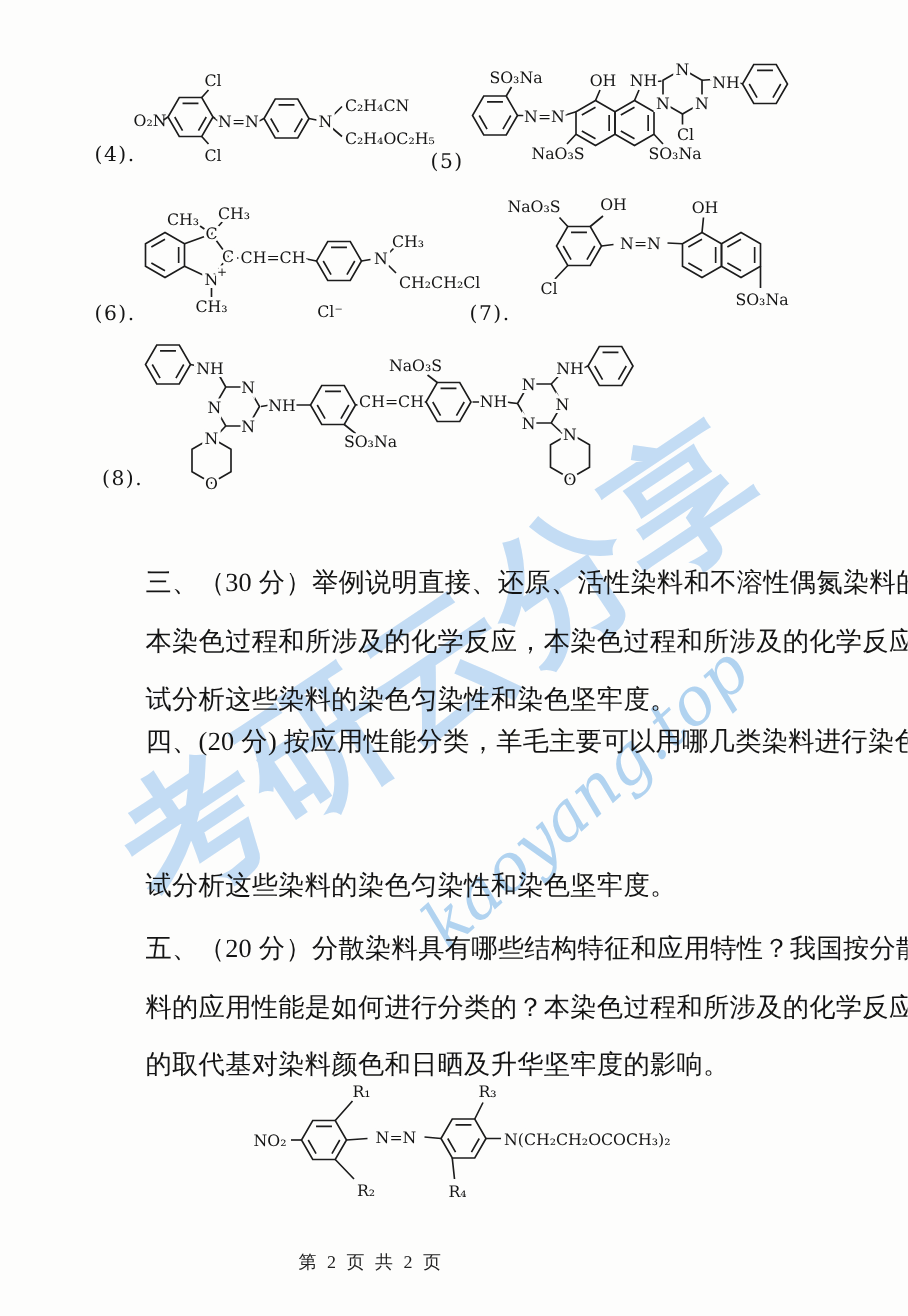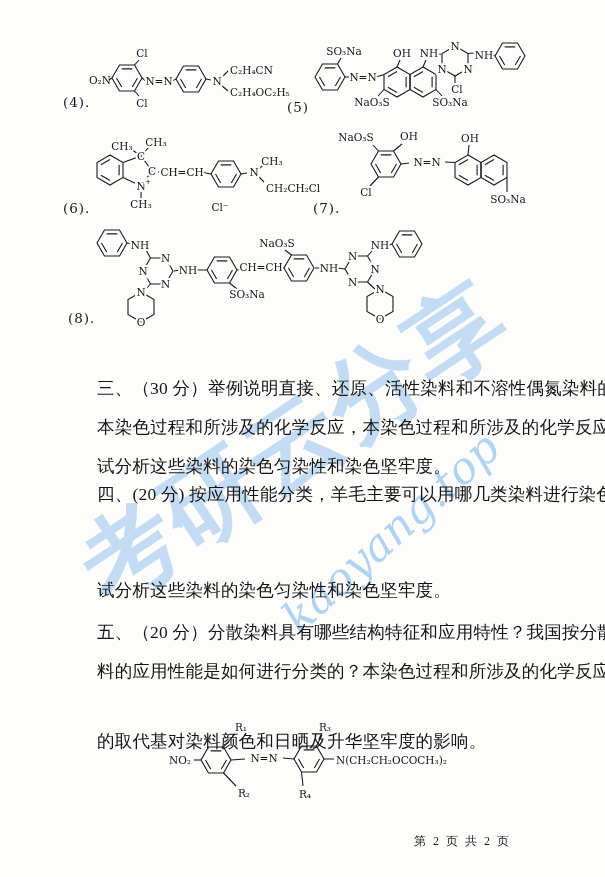--- a/index.html
+++ b/index.html
@@ -20,22 +20,22 @@
     left:256px;top:507px;width:260px;height:60px;line-height:60px;
     text-align:center;font-size:44px;color:#a9cfef;opacity:.9;
     transform:rotate(-42deg);
     font-style:italic;font-family:"DejaVu Serif","Liberation Serif",serif;
   }
   .q-line{
     position:absolute;left:57px;z-index:2;
     font-size:17.5px;color:#141414;white-space:nowrap;letter-spacing:.2px;margin-left:40px;
   }
   .footer{
-    position:absolute;left:16px;top:833px;width:495px;z-index:2;
-    text-align:right;font-size:12px;color:#222;letter-spacing:2px;
+    position:absolute;left:0;top:833px;width:495px;z-index:2;
+    text-align:center;font-size:12px;color:#222;letter-spacing:2px;
   }
   svg.structs{position:absolute;left:0;top:0;z-index:1;}
   svg.structs .bond{fill:none;stroke:#1c1c1c;stroke-width:1.1;}
   svg.structs text{
     font-family:"DejaVu Serif","DejaVu Sans",serif;font-size:10.5px;
     fill:#151515;stroke:#fdfdfc;stroke-width:4px;paint-order:stroke;
     text-anchor:middle;
   }
   svg.structs text.num{font-size:13.5px;text-anchor:start;letter-spacing:1px;}
   svg.structs text.st{text-anchor:start;}
@@ -200,15 +200,15 @@
 
 <div class="q-line" style="top:376px">三、（30 分）举例说明直接、还原、活性染料和不溶性偶氮染料的基</div>
 <div class="q-line" style="top:415px">本染色过程和所涉及的化学反应，本染色过程和所涉及的化学反应</div>
 <div class="q-line" style="top:454px">试分析这些染料的染色匀染性和染色坚牢度。</div>
 
 <div class="q-line" style="top:482px">四、(20 分) 按应用性能分类，羊毛主要可以用哪几类染料进行染色？</div>
 <div class="q-line" style="top:578px">试分析这些染料的染色匀染性和染色坚牢度。</div>
 
 <div class="q-line" style="top:620px">五、（20 分）分散染料具有哪些结构特征和应用特性？我国按分散染</div>
 <div class="q-line" style="top:659px">料的应用性能是如何进行分类的？本染色过程和所涉及的化学反应</div>
-<div class="q-line" style="top:729px">的取代基对染料颜色和日晒及升华坚牢度的影响。</div>
+<div class="q-line" style="top:697px">的取代基对染料颜色和日晒及升华坚牢度的影响。</div>
 
 <div class="footer">第 2 页 共 2 页</div>
 
 </body></html>

